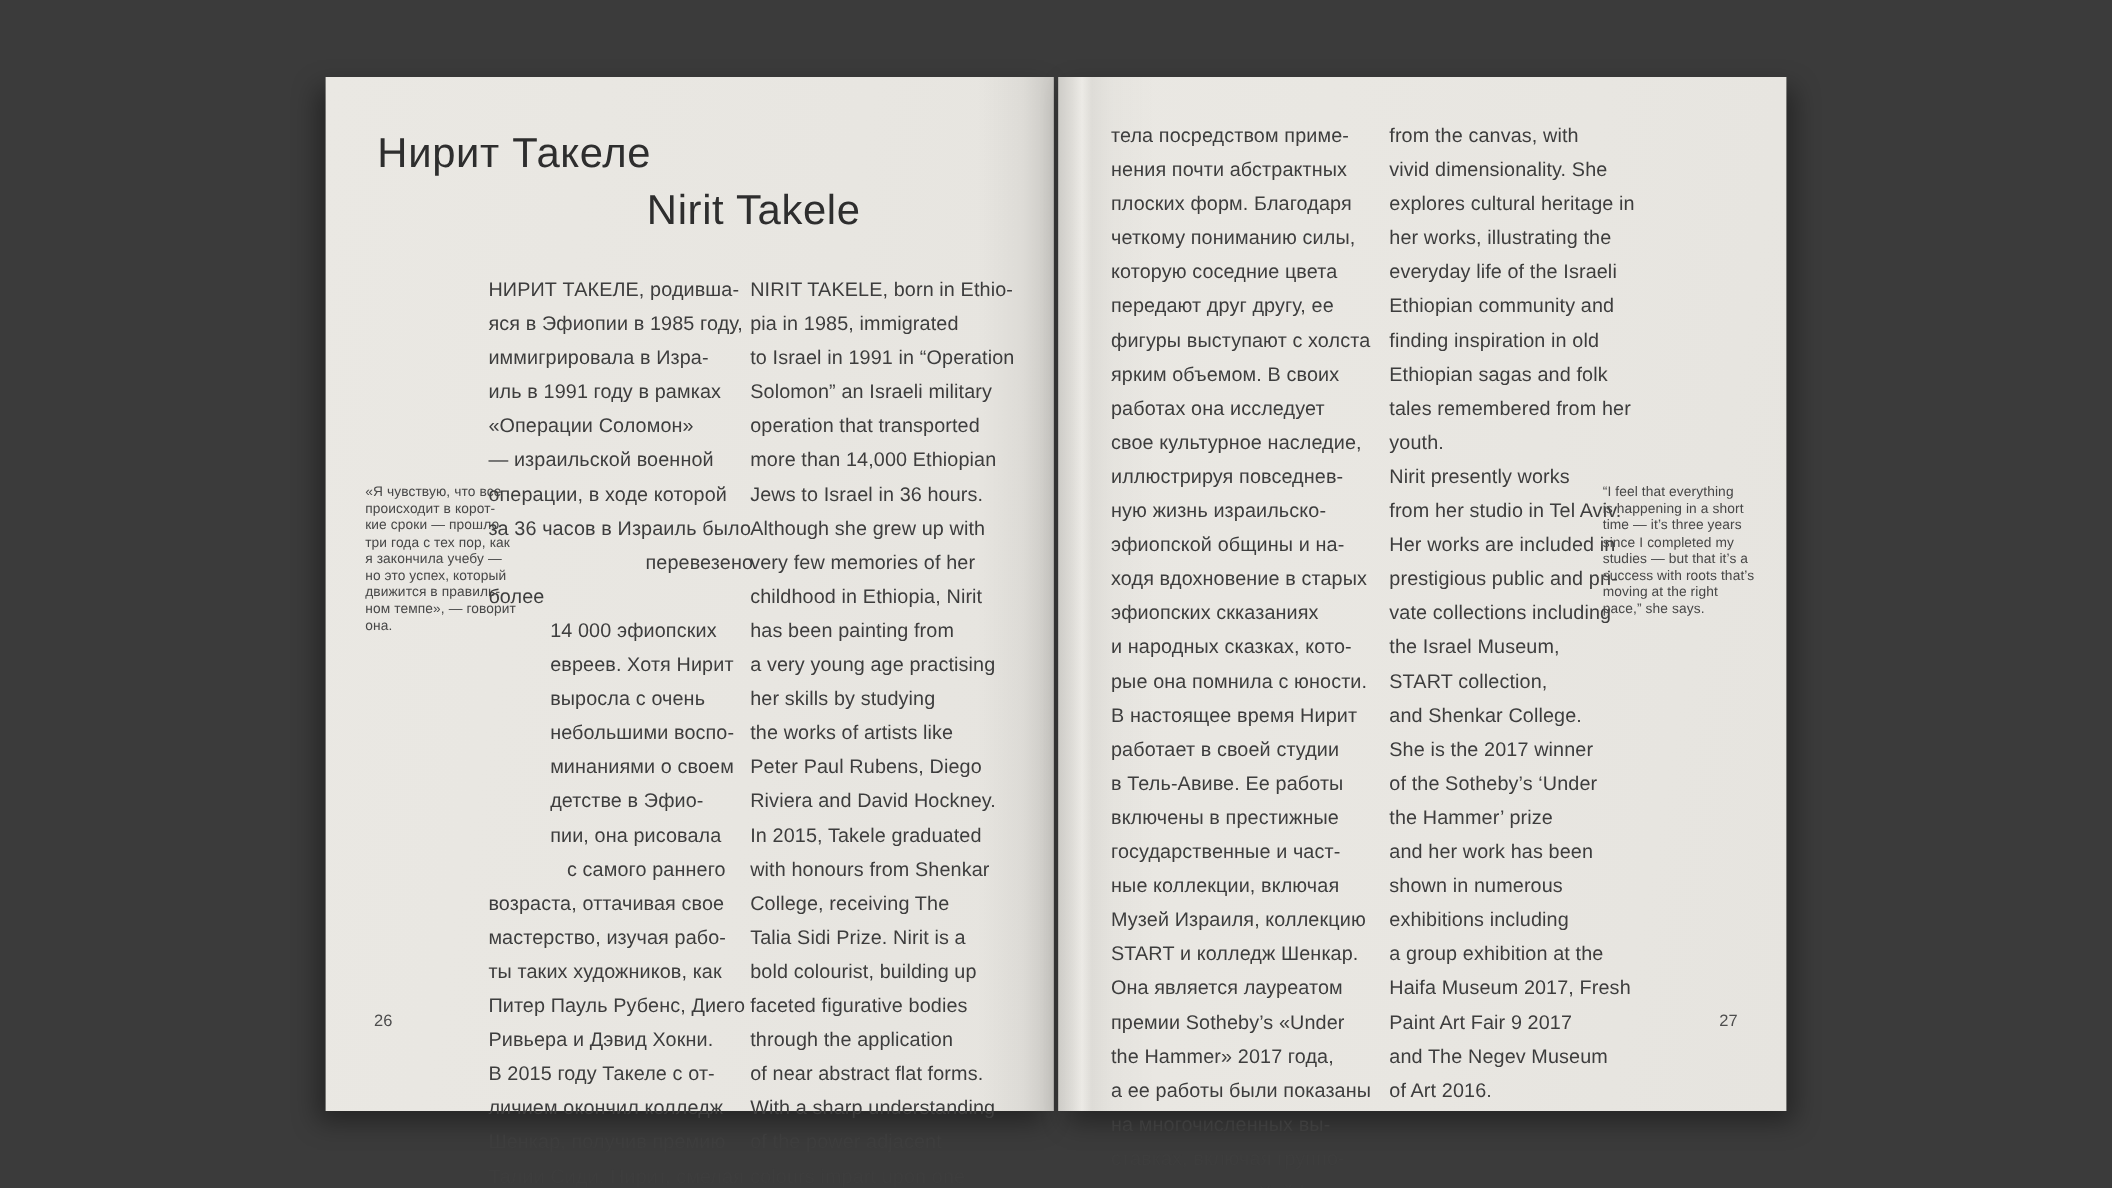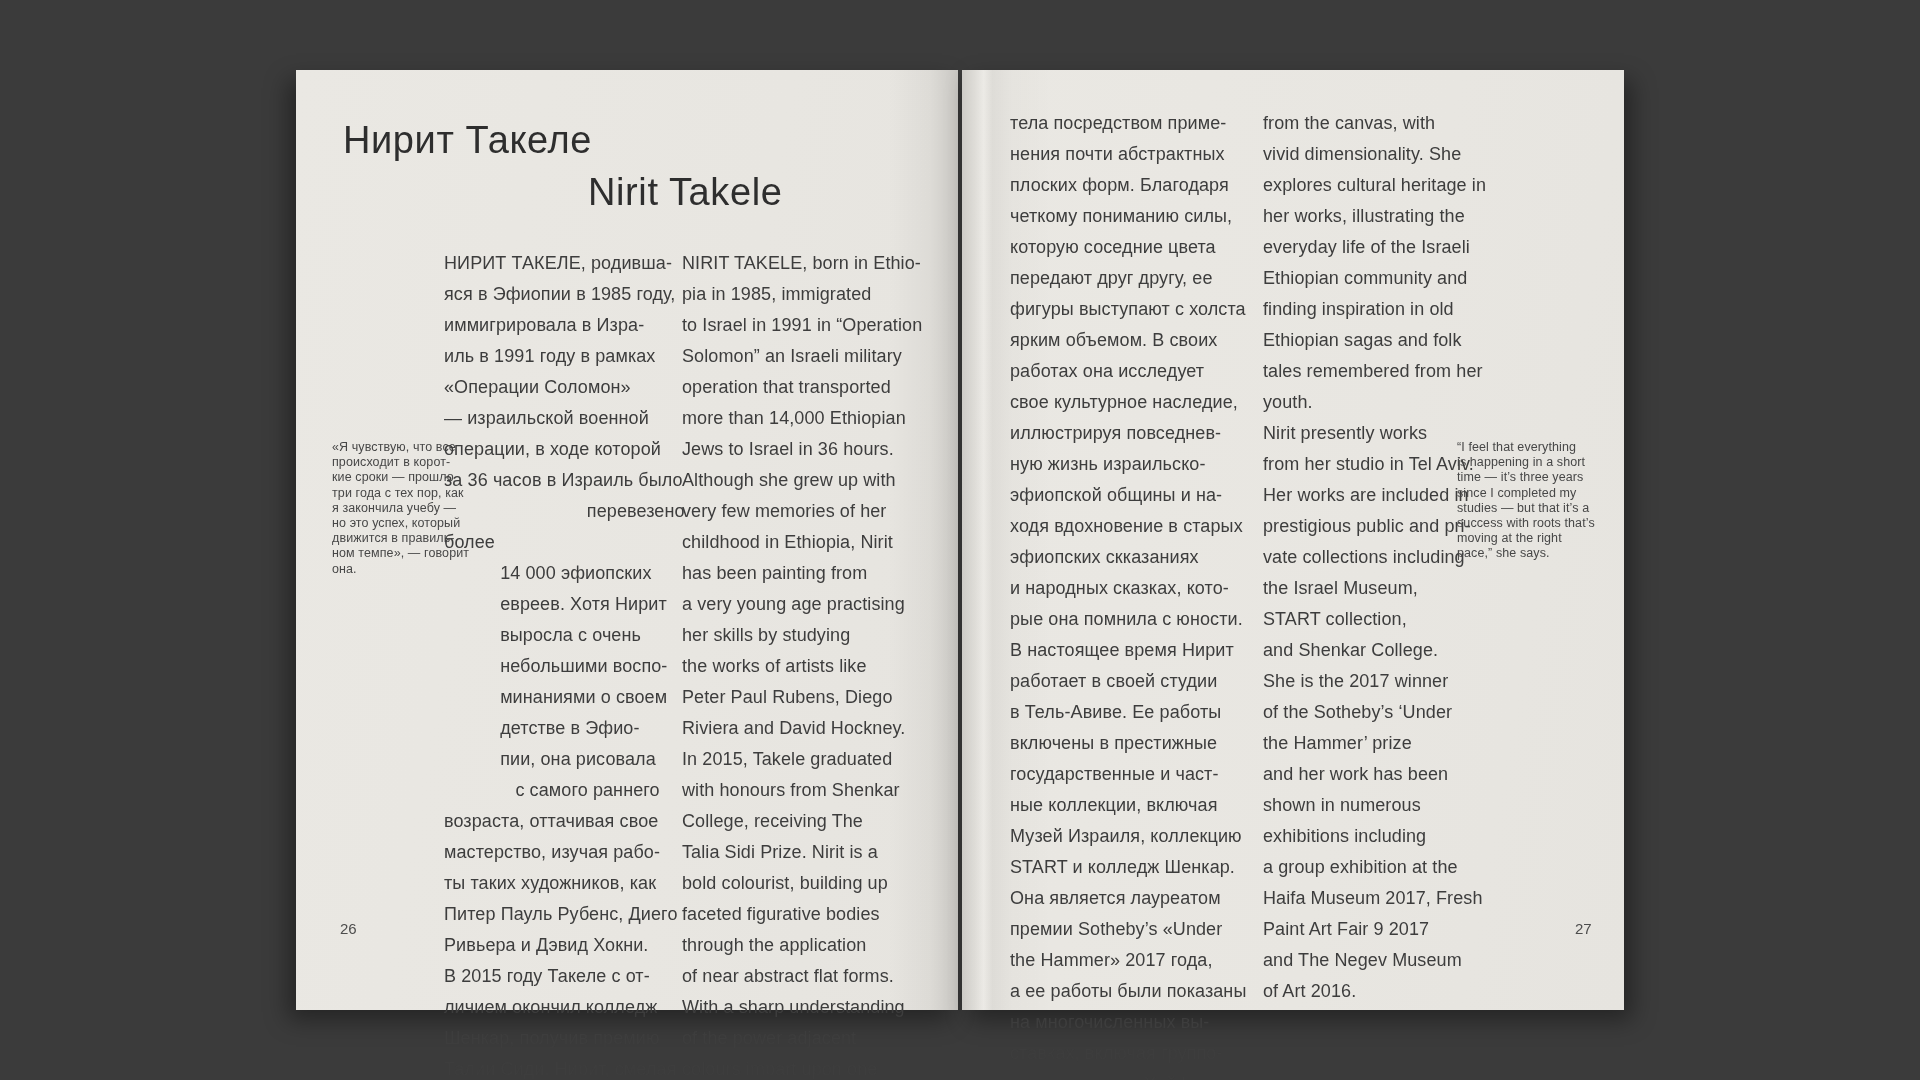--- a/index.html
+++ b/index.html
@@ -41,21 +41,21 @@
   .rp-col-ru{left:48px;top:38px;width:250px;}
   .rp-col-en{left:301px;top:38px;width:240px;}
   .margin-note{
     position:absolute;font-size:12.5px;line-height:15.2px;
     color:#474747;white-space:pre-wrap;letter-spacing:0.1px;
   }
   .lp-note{left:36px;top:370px;width:165px;}
   .rp-note{left:495px;top:370px;width:140px;}
   .pagenum{position:absolute;font-size:15px;color:#4d4d4d;}
   .pagenum-left{left:44px;top:850px;}
-  .pagenum-right{left:601px;top:850px;margin-left:12px;}
+  .pagenum-right{left:601px;top:850px;}
 </style>
 </head>
 <body>
 
 <div class="spread">
 
   <div class="page left">
     <div class="title title-ru">Нирит Такеле</div>
     <div class="title title-en">Nirit Takele</div>
 

